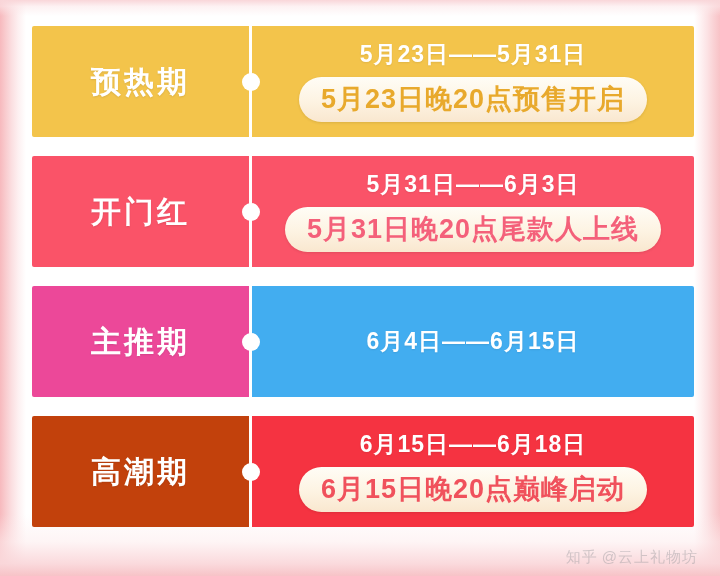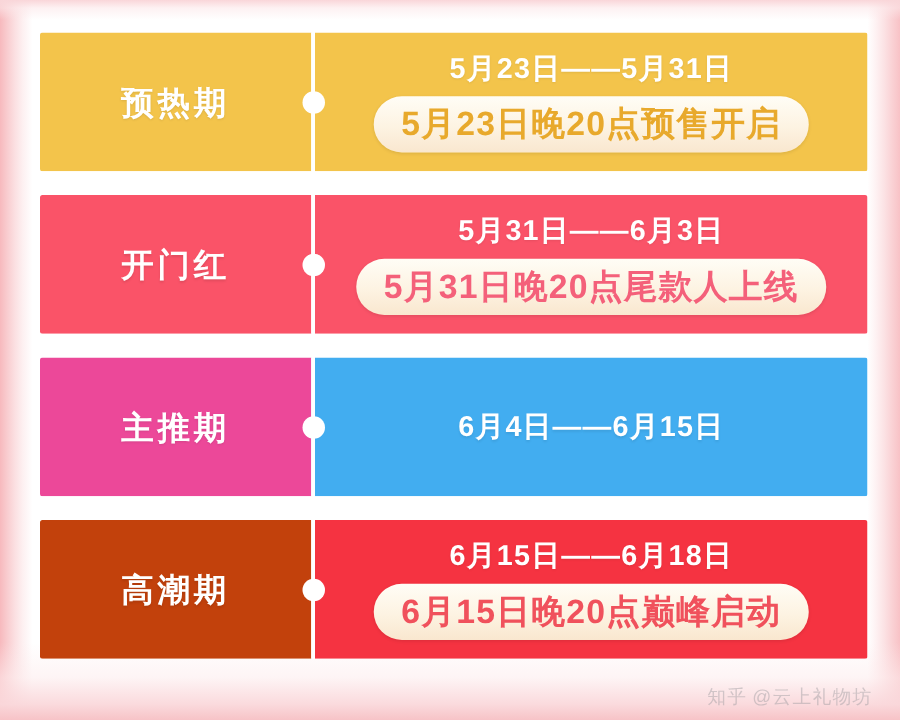--- a/index.html
+++ b/index.html
@@ -89,21 +89,21 @@
     width: 217px;
     flex: 0 0 217px;
     display: flex;
     align-items: center;
     justify-content: center;
     position: relative;
   }
 
   .phase-label {
     color: #ffffff;
-    font-size: 26px;
+    font-size: 30px;
     font-weight: bold;
     letter-spacing: 3px;
     line-height: 1;
     text-shadow: 0 1px 2px rgba(0,0,0,0.10);
   }
 
   
   .divider {
     position: relative;
     flex: 0 0 3px;

